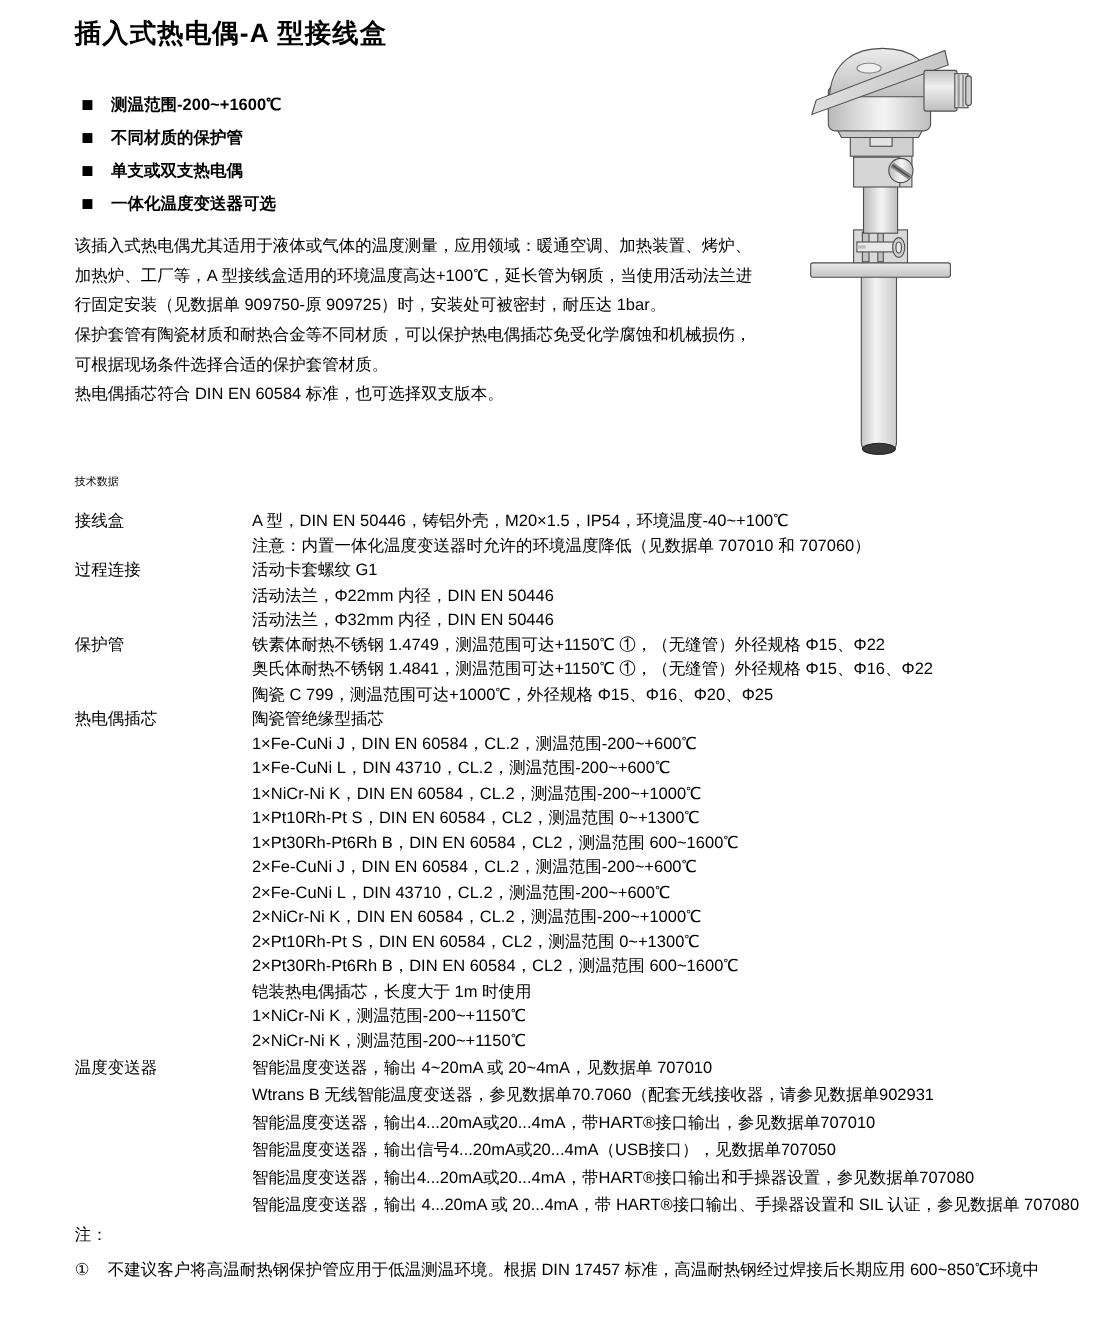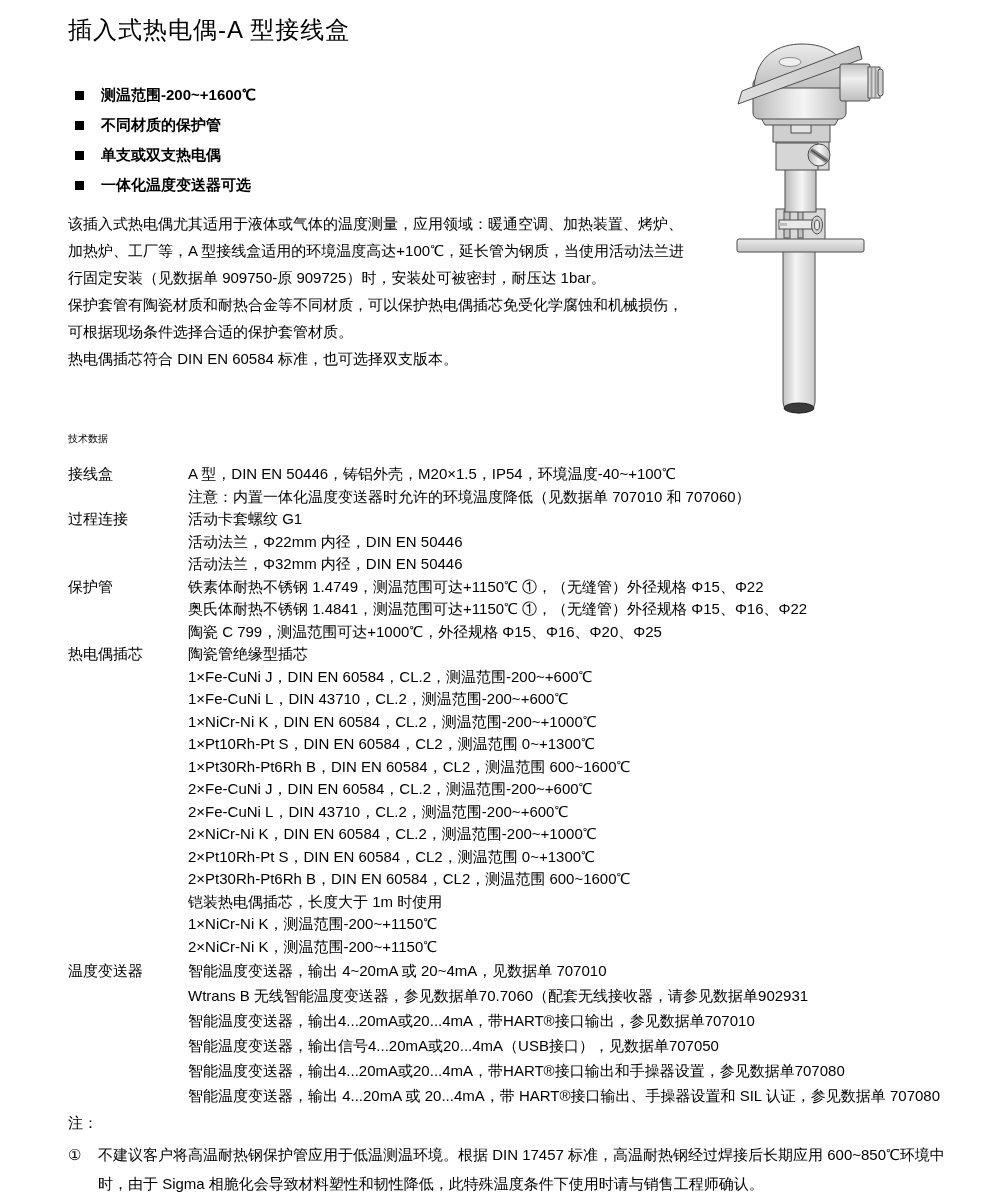--- a/index.html
+++ b/index.html
@@ -3,29 +3,29 @@
 <meta charset="utf-8">
 <style>
   html, body { margin:0; padding:0; }
   body {
     width:1000px; height:1203px;
     background:#ffffff; color:#000000;
     font-family:"Liberation Sans", sans-serif;
     position:relative; overflow:hidden;
   }
   .content { position:absolute; left:68px; top:14px; width:905px; }
-  .doc-title { margin:0; font-size:24px; font-weight:normal; letter-spacing:1px; white-space:nowrap; }
+  .doc-title { margin:0; font-size:24px; font-weight:bold; letter-spacing:1px; white-space:nowrap; }
   .features { margin-top:34px;text-align:right; }
   .feature { height:30px; display:flex; align-items:center; font-size:15px; font-weight:bold; white-space:nowrap; }
   .bullet { width:9px; height:9px; background:#000; flex:0 0 9px; margin:0 17px 0 7px; }
   .description { margin-top:10px; font-size:15px; }
   .description .dline { line-height:27px; white-space:nowrap; }
   .section-title { margin-top:56px; font-size:10px; line-height:22px; font-weight:normal; }
   .tech { margin-top:13px; font-size:15px; }
-  .trow { display:flex; }
+  .trow { display:flex;gap:41px; }
   .tlabel { flex:0 0 120px; width:120px; line-height:22.5px; white-space:nowrap; }
   .tlines { flex:1; }
   .tline { line-height:22.5px; white-space:nowrap; }
   .trow.transmitter .tlabel, .trow.transmitter .tline { line-height:25px; }
   .notes { margin-top:4px; font-size:15px; }
   .notes-header { line-height:22px; }
   .note-item { display:flex; margin-top:6px; }
   .note-marker { flex:0 0 30px; width:30px; line-height:29px; }
   .note-lines .nline { line-height:29px; white-space:nowrap; }
   .illustration { position:absolute; left:718px; top:40px; width:180px; height:378px; }
@@ -128,21 +128,20 @@
     </div>
 
   </div>
 
   <div class="notes">
     <div class="notes-header">注：</div>
     <div class="note-item">
       <div class="note-marker">①</div>
       <div class="note-lines">
         <div class="nline">不建议客户将高温耐热钢保护管应用于低温测温环境。根据 DIN 17457 标准，高温耐热钢经过焊接后长期应用 600~850℃环境中</div>
-        <div class="nline">时，由于 Sigma 相脆化会导致材料塑性和韧性降低，此特殊温度条件下使用时请与销售工程师确认。</div>
       </div>
     </div>
   </div>
 
 </div>
 
 <svg class="illustration" viewBox="0 0 180 378" xmlns="http://www.w3.org/2000/svg" aria-hidden="true">
   <defs>
     <linearGradient id="gh" x1="0" y1="0" x2="1" y2="0">
       <stop offset="0" stop-color="#b9b9b9"></stop>

